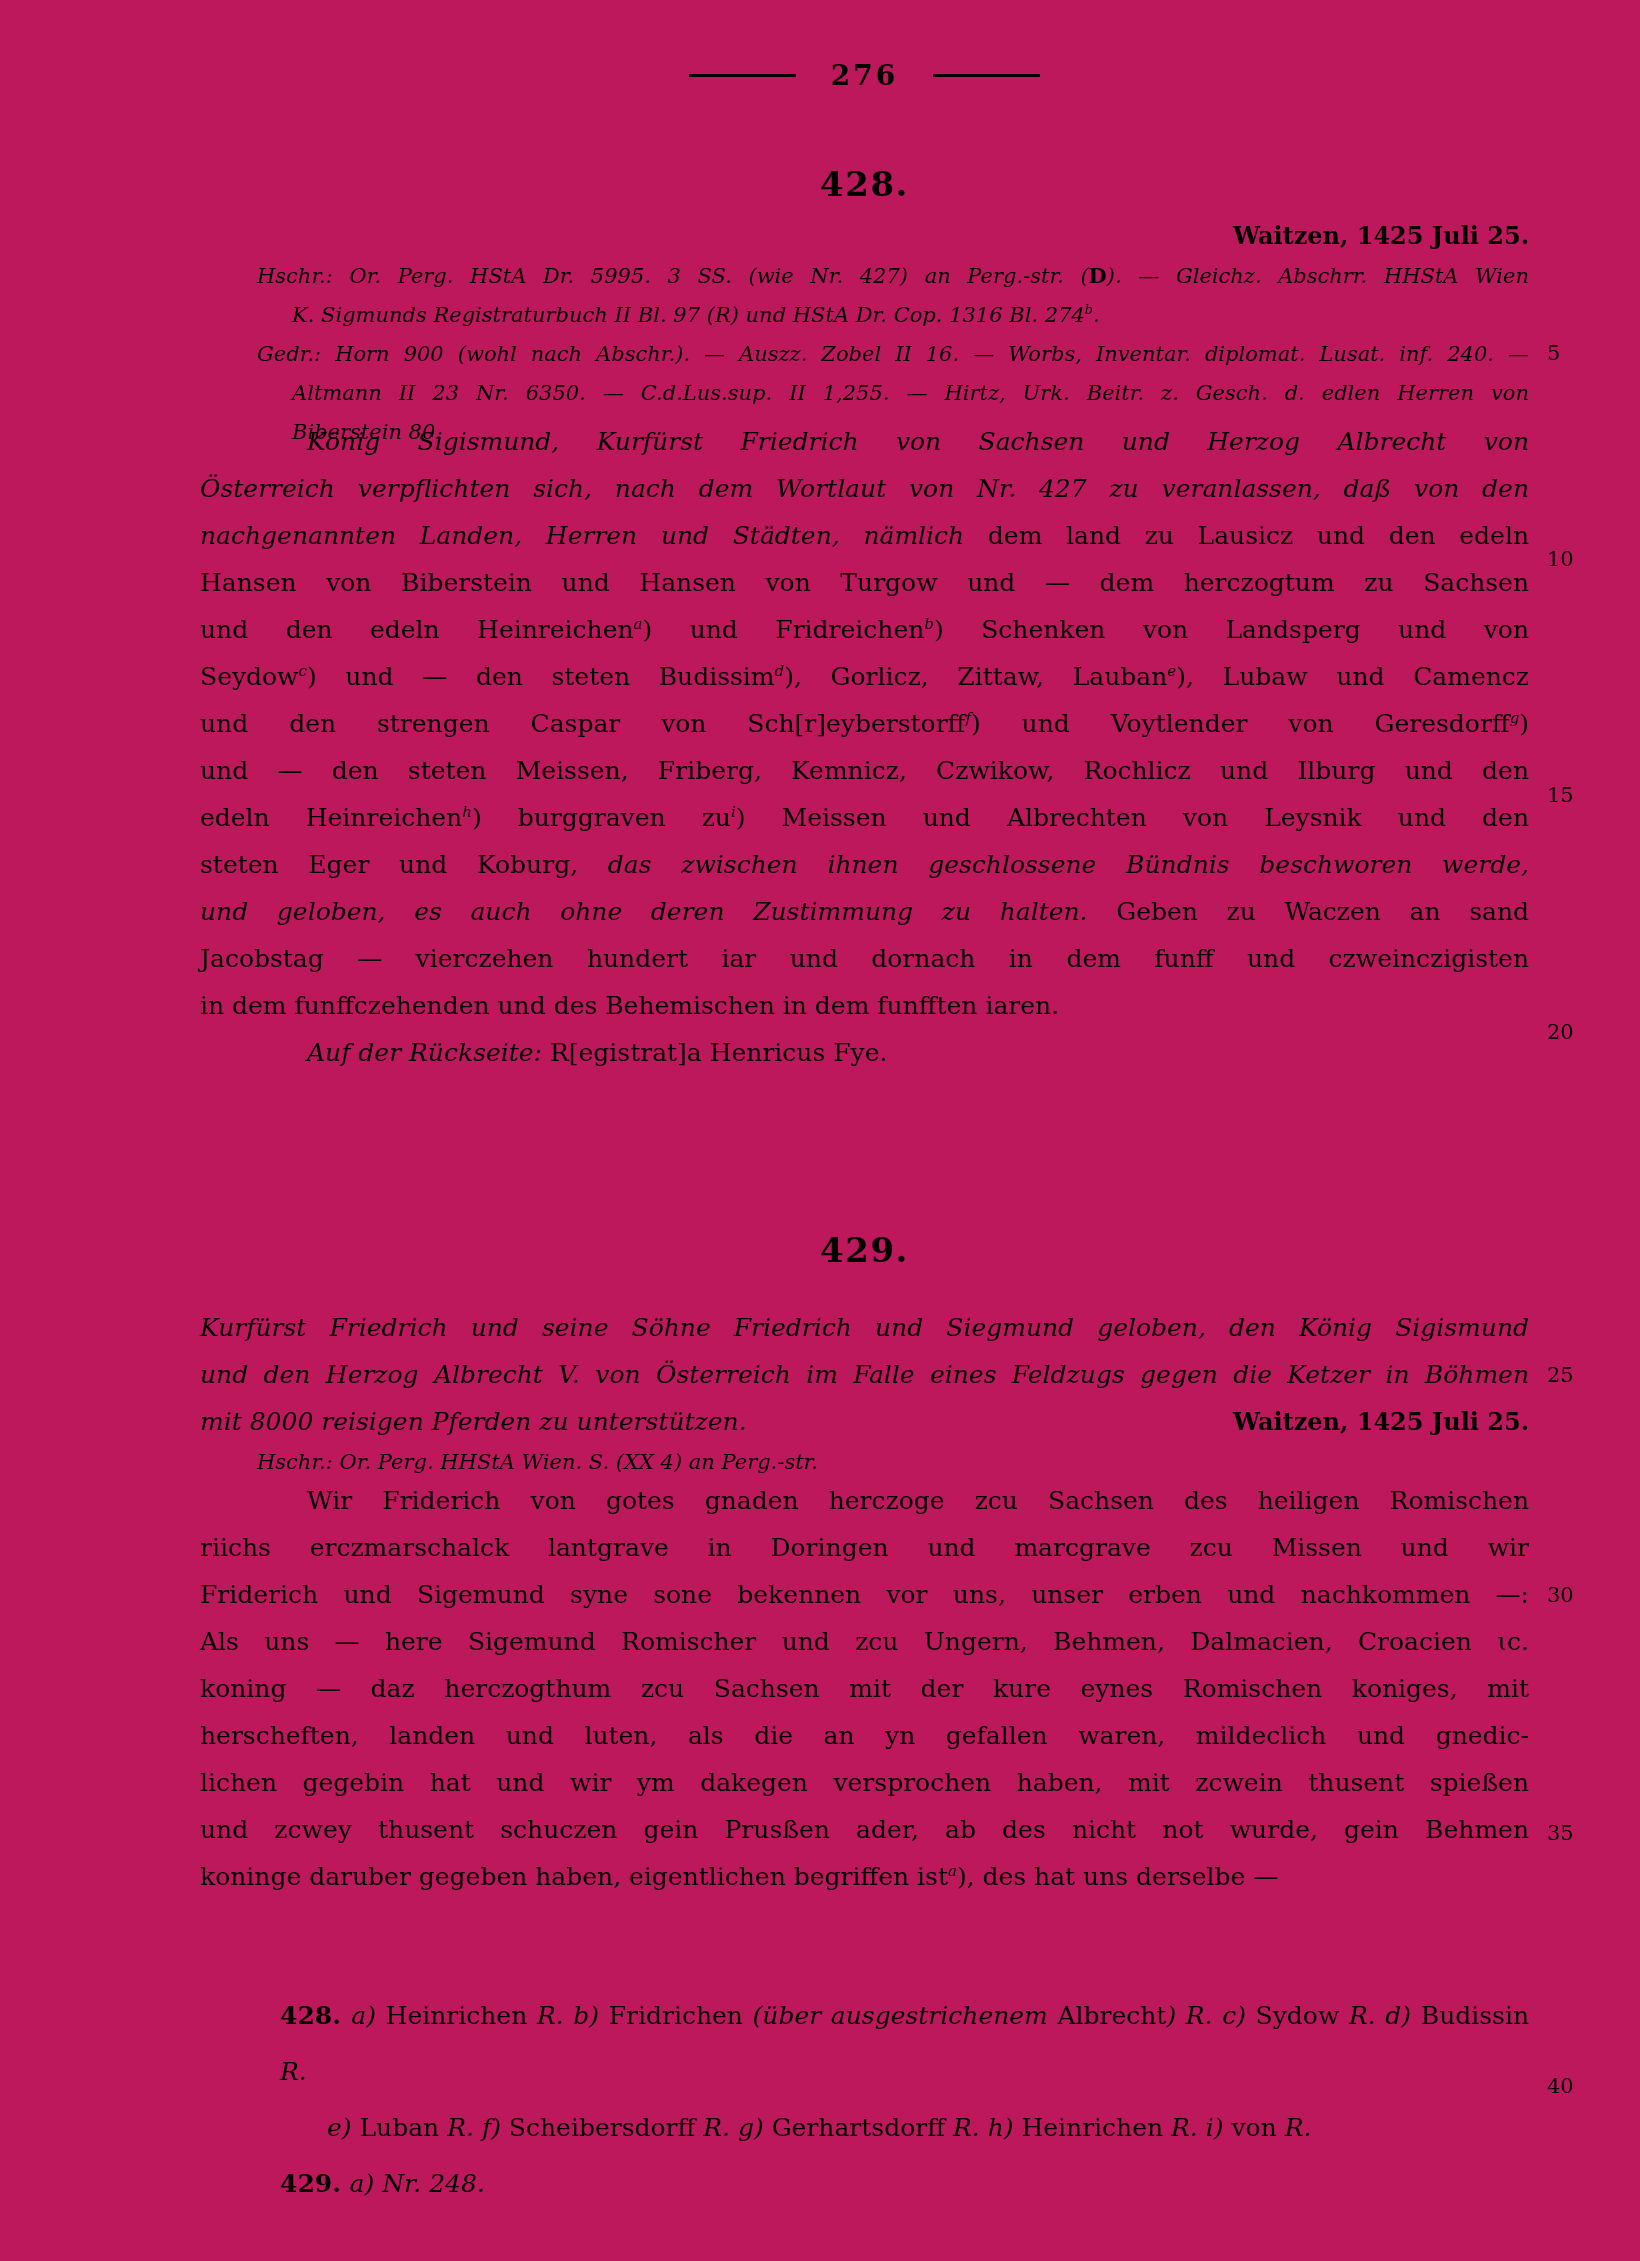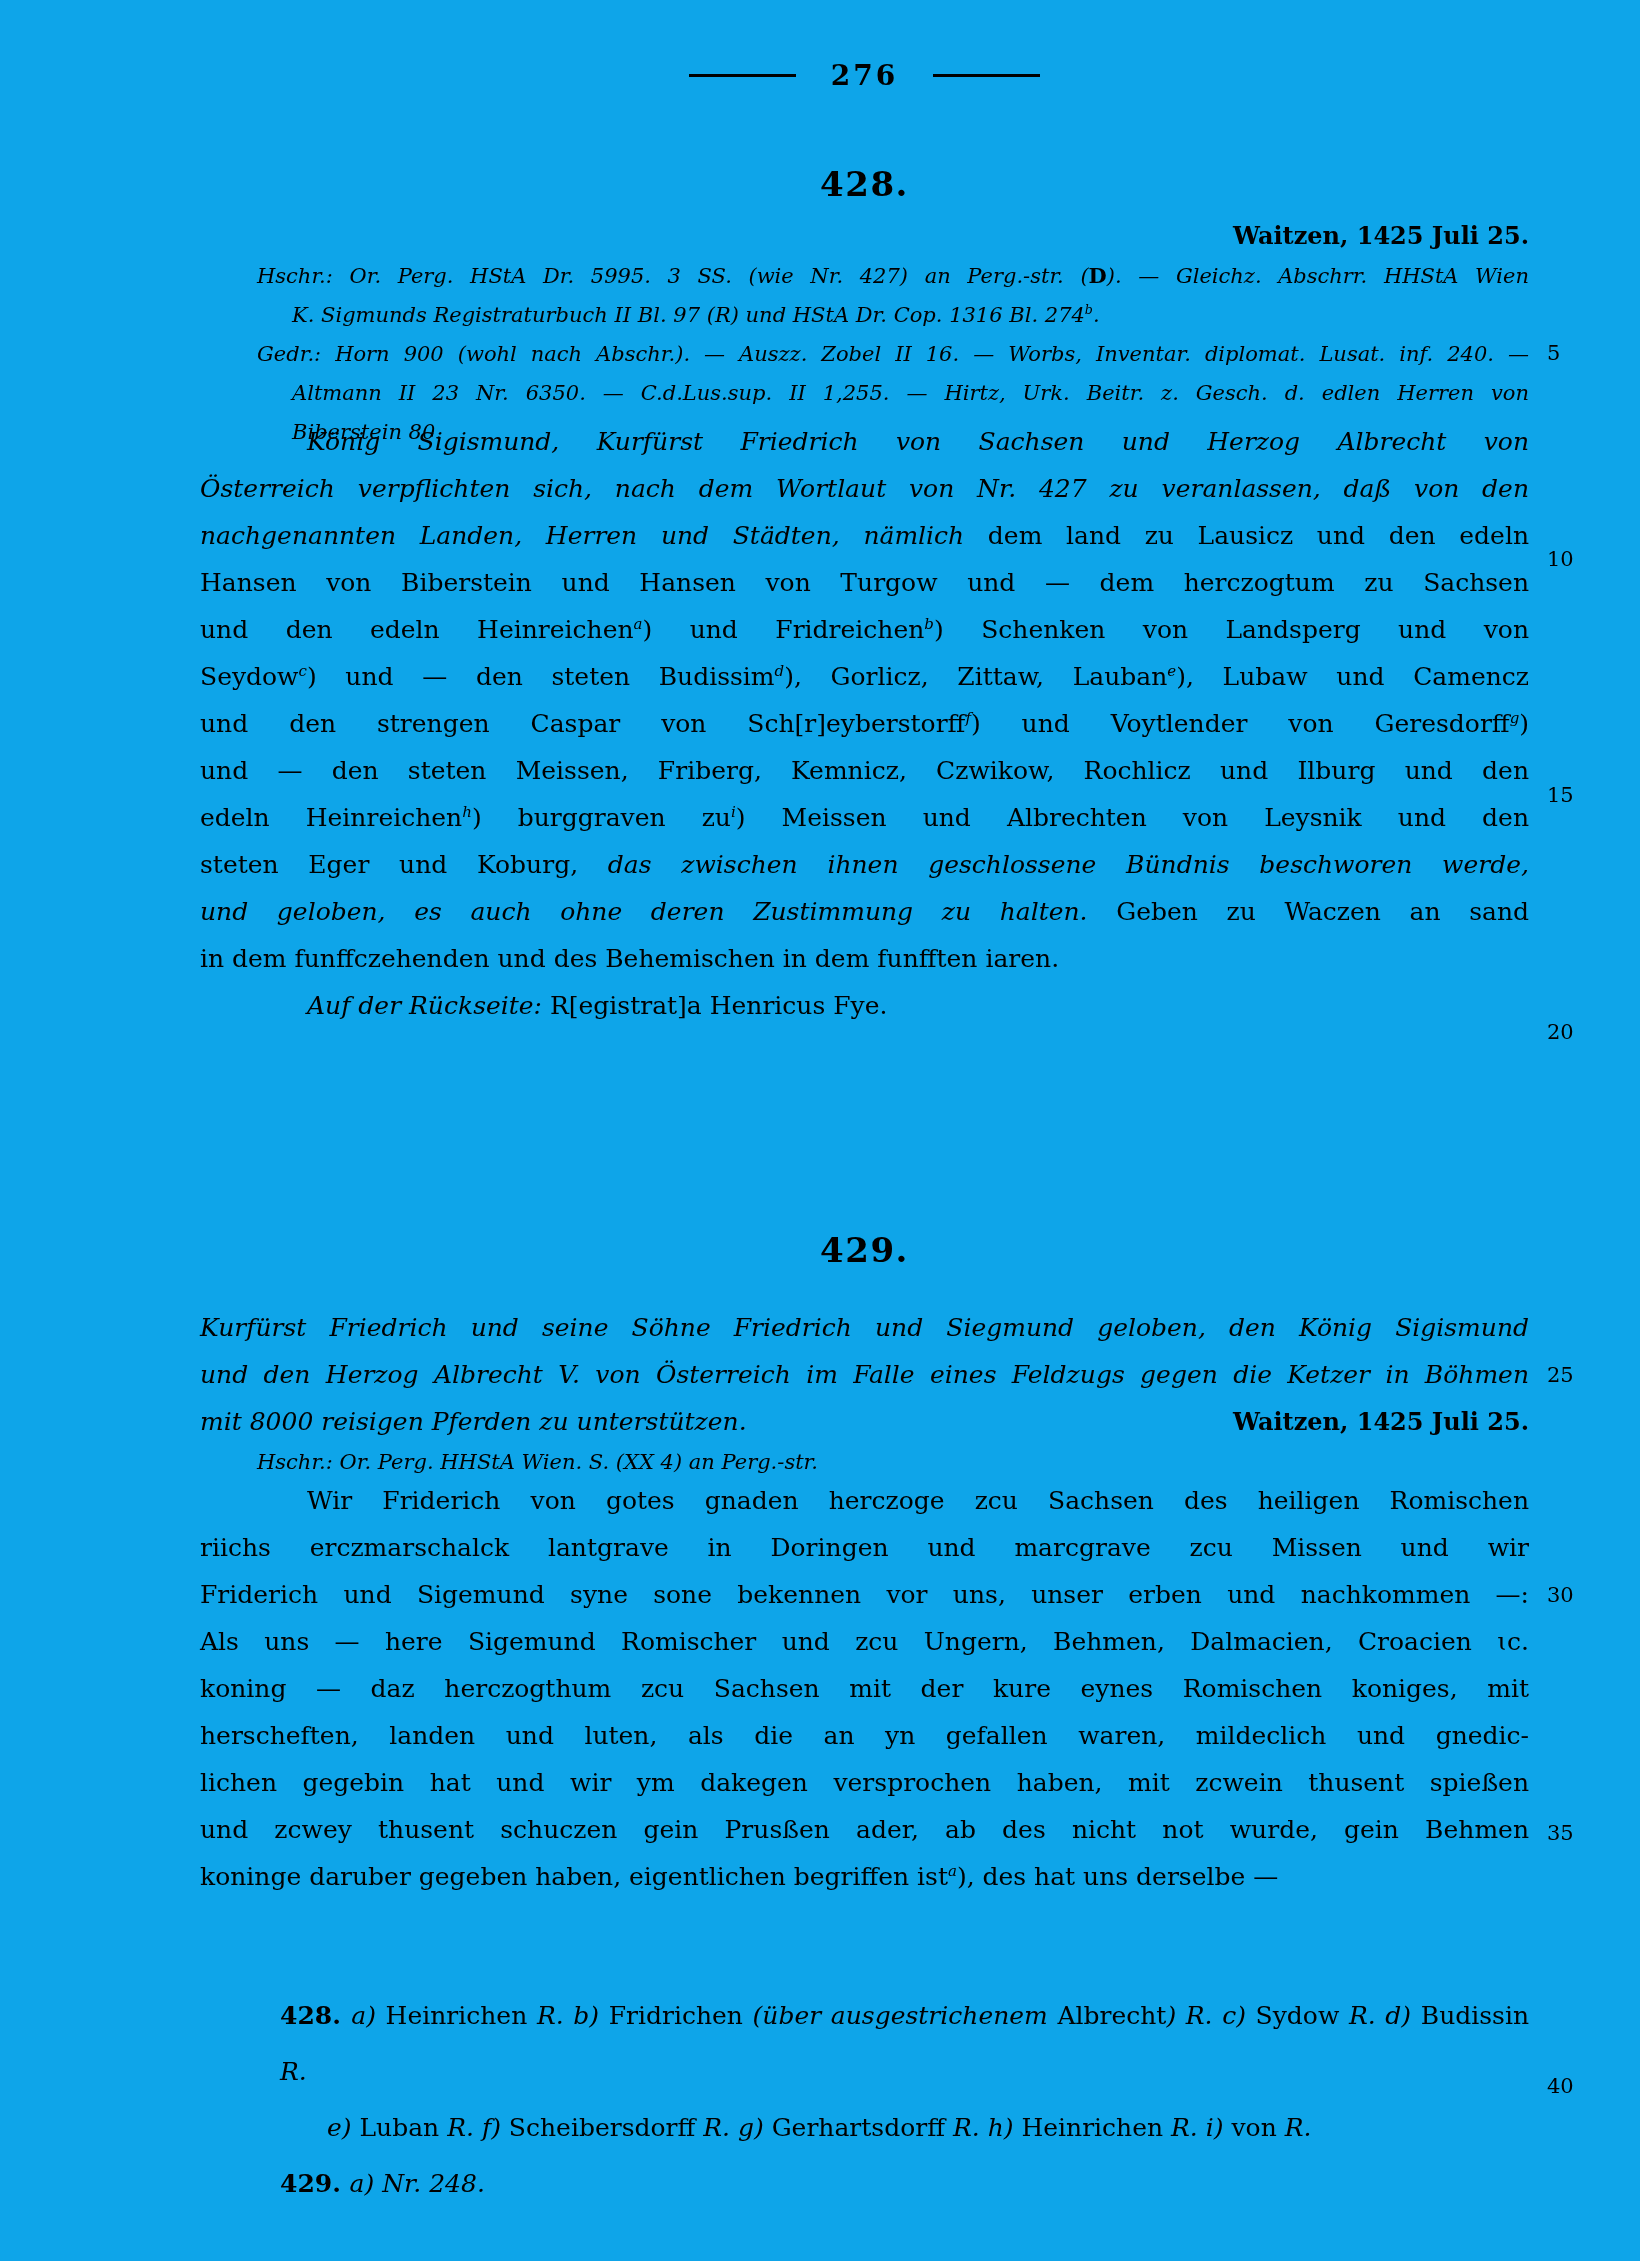--- a/index.html
+++ b/index.html
@@ -1,19 +1,19 @@
 <!DOCTYPE html>
 <html style="font-size:8px"><head>
 <meta charset="utf-8">
 <style>
   html,body{margin:0;padding:0;background:#e8e8e8;}
   .page{
     position:relative;
     width:1641px;height:2261px;
-    background:#0ea5e9;
+    background:#be185d;
     color:#000;
     font-family:"DejaVu Serif", serif;
     overflow:hidden;
   }
   .abs{position:absolute;}
   .content{left:200px;width:1329px;}
   
   .pagenum-row{top:59px;display:flex;align-items:center;justify-content:center;gap:35px;}
   .pagenum{font-size:28px;font-weight:bold;letter-spacing:3px;}
   .dash{width:107px;height:2.5px;background:#000;}
@@ -74,20 +74,21 @@
       <div class="line just"><span class="si">Österreich verpflichten sich, nach dem Wortlaut von Nr. 427 zu veranlassen, daß von den</span></div>
       <div class="line just"><span class="si">nachgenannten Landen, Herren und Städten, nämlich </span><span class="sr">dem land zu Lausicz und den edeln</span></div>
       <div class="line just"><span class="sr">Hansen von Biberstein und Hansen von Turgow und — dem herczogtum zu Sachsen</span></div>
       <div class="line just"><span class="sr">und den edeln Heinreichen</span><span class="ssup">a</span><span class="sr">) und Fridreichen</span><span class="ssup">b</span><span class="sr">) Schenken von Landsperg und von</span></div>
       <div class="line just"><span class="sr">Seydow</span><span class="ssup">c</span><span class="sr">) und — den steten Budissim</span><span class="ssup">d</span><span class="sr">), Gorlicz, Zittaw, Lauban</span><span class="ssup">e</span><span class="sr">), Lubaw und Camencz</span></div>
       <div class="line just"><span class="sr">und den strengen Caspar von Sch[r]eyberstorff</span><span class="ssup">f</span><span class="sr">) und Voytlender von Geresdorff</span><span class="ssup">g</span><span class="sr">)</span></div>
       <div class="line just"><span class="sr">und — den steten Meissen, Friberg, Kemnicz, Czwikow, Rochlicz und Ilburg und den</span></div>
       <div class="line just"><span class="sr">edeln Heinreichen</span><span class="ssup">h</span><span class="sr">) burggraven zu</span><span class="ssup">i</span><span class="sr">) Meissen und Albrechten von Leysnik und den</span></div>
       <div class="line just"><span class="sr">steten Eger und Koburg, </span><span class="si">das zwischen ihnen geschlossene Bündnis beschworen werde,</span></div>
       <div class="line just"><span class="si">und geloben, es auch ohne deren Zustimmung zu halten.</span><span class="sr">  Geben zu Waczen an sand</span></div>
+      <div class="line just"><span class="sr">Jacobstag — vierczehen hundert iar und dornach in dem funff und czweinczigisten</span></div>
       <div class="line"><span class="sr">in dem funffczehenden und des Behemischen in dem funfften iaren.</span></div>
       <div class="line ind"><span class="si">Auf der Rückseite: </span><span class="sr">R[egistrat]a Henricus Fye.</span></div>
     </div>
 
   <div id="h429" class="abs content entry-heading">429.</div>
   <div id="sum429" class="abs content summary-block">
       <div class="line just"><span class="si">Kurfürst Friedrich und seine Söhne Friedrich und Siegmund geloben, den König Sigismund</span></div>
       <div class="line just"><span class="si">und den Herzog Albrecht V. von Österreich im Falle eines Feldzugs gegen die Ketzer in Böhmen</span></div>
       <div class="line"><span class="date-inline">Waitzen, 1425 Juli 25.</span><span class="si">mit 8000 reisigen Pferden zu unterstützen.</span></div>
     </div>

